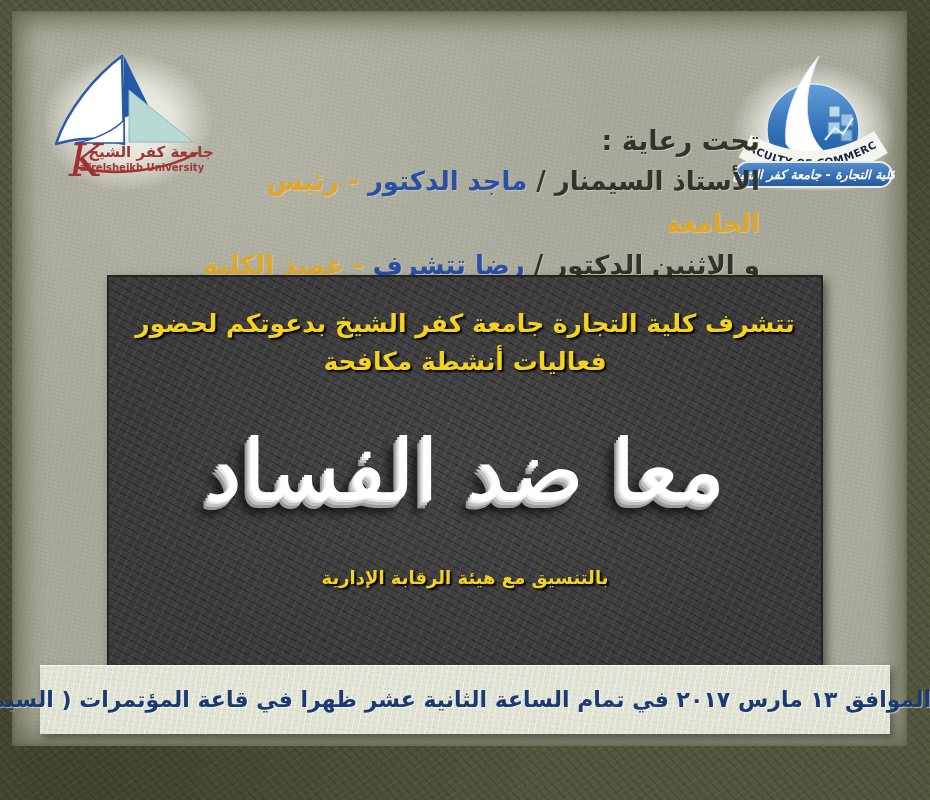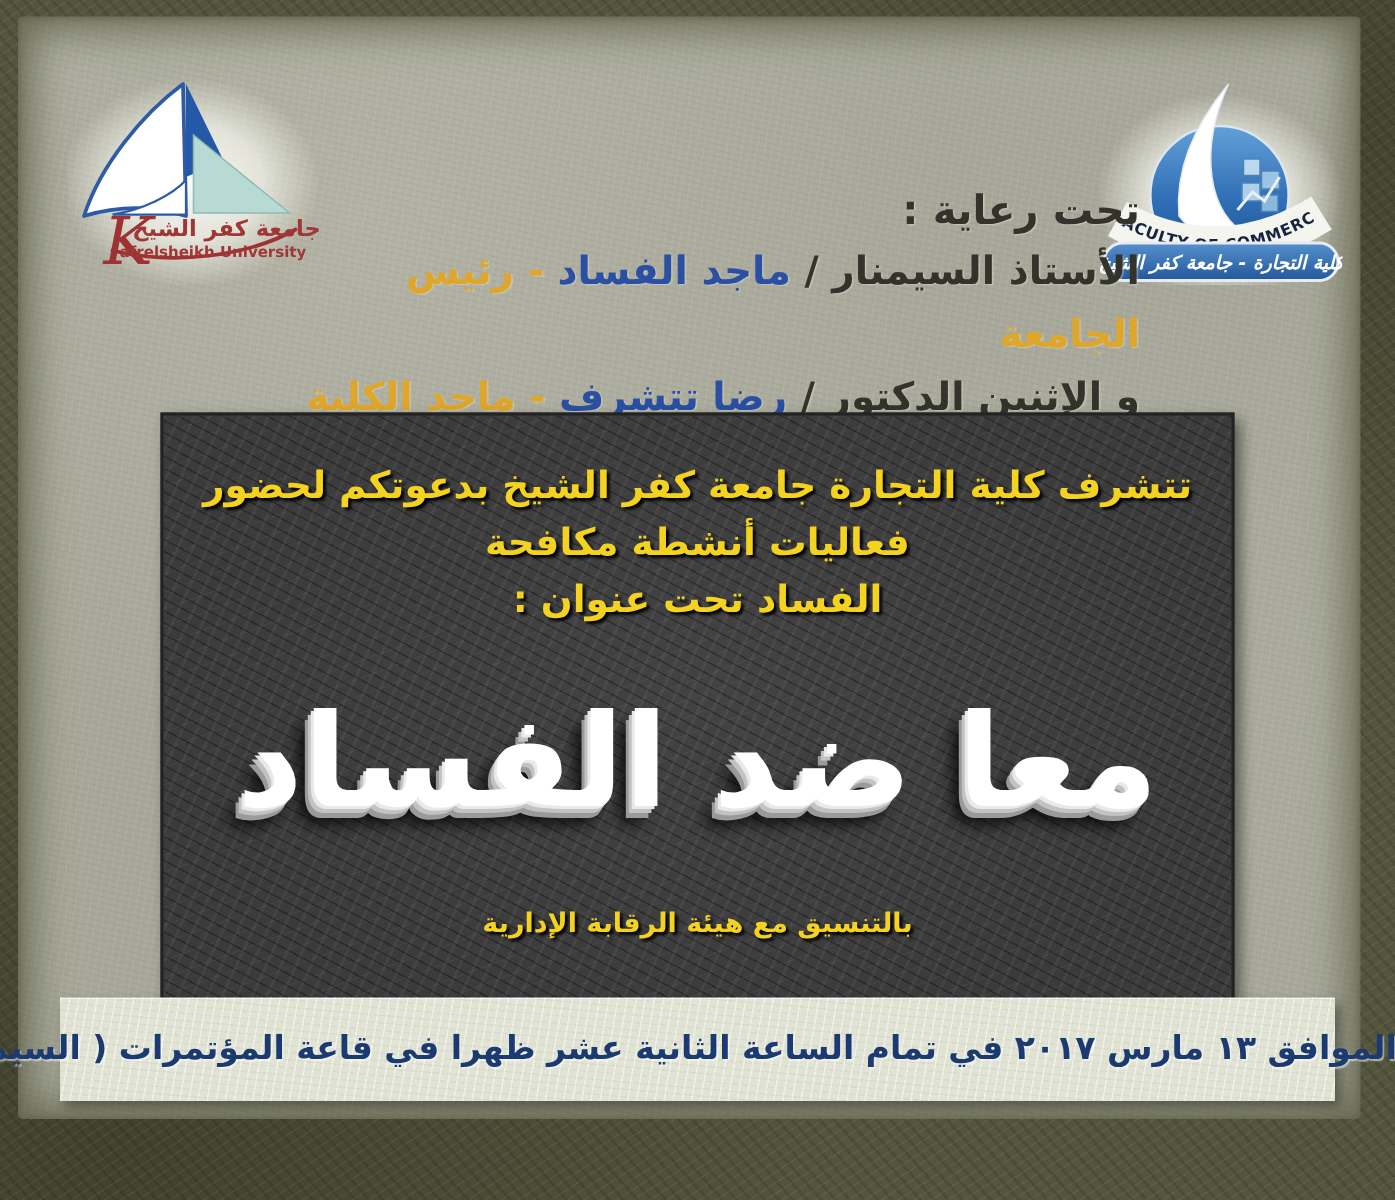--- a/index.html
+++ b/index.html
@@ -61,21 +61,21 @@
     box-shadow:4px 5px 9px rgba(20,22,12,0.55);
     box-sizing:border-box;
     direction:rtl;text-align:center;
     padding-top:28px;
   }
   .panel .intro{
     font-size:25px;font-weight:bold;color:#f3d320;line-height:38px;
     text-shadow:2px 2px 2px rgba(0,0,0,0.95);
   }
   .event-title{
-    font-size:86px;font-weight:bold;color:#ffffff;
+    font-size:86px;font-weight:normal;color:#ffffff;
     line-height:150px;margin-top:14px;
     text-shadow:
       -2px 2px 0 #e9e9e9,
       -4px 5px 0 #c2c2c2,
       -6px 8px 0 #9a9a9a,
       -10px 12px 10px rgba(0,0,0,0.80);
   }
   .coordination{
     font-size:18px;font-weight:bold;color:#f3d320;line-height:38px;margin-top:14px;
     text-shadow:2px 2px 2px rgba(0,0,0,0.95);
@@ -167,33 +167,32 @@
 
       <rect x="3" y="114" width="156" height="25" rx="12.5" fill="url(#facBand)" stroke="#e8ecf2" stroke-width="2"></rect>
       <text x="81" y="131" font-size="12.5" font-weight="bold" font-style="italic" text-anchor="middle" fill="#ffffff" direction="rtl">كلية التجارة - جامعة كفر الشيخ</text>
     </svg>
   </div>
 
   <div class="patronage">
     <div class="patronage-title">تحت رعاية :</div>
     <div class="patronage-line">
       <span>الأستاذ السيمنار /</span>
-      <span class="name">ماجد الفساد</span>
+      <span class="name">ماجد الدكتور</span>
       <span class="role">- رئيس الجامعة</span>
     </div>
     <div class="patronage-line">
       <span>و الإثنين الدكتور /</span>
       <span class="name">رضا تتشرف</span>
-      <span class="role">- ماجد الكلية</span>
+      <span class="role">- عميد الكلية</span>
     </div>
   </div>
 
   <div class="panel">
     <div class="intro">تتشرف كلية التجارة جامعة كفر الشيخ بدعوتكم لحضور فعاليات أنشطة مكافحة</div>
-    <div class="intro">الفساد تحت عنوان :</div>
     <div class="event-title">معا ضد الفساد</div>
     <div class="coordination">بالتنسيق مع هيئة الرقابة الإدارية</div>
   </div>
 
   <div class="schedule-bar">
     <span class="schedule-text">يوم الإثنين  الموافق ١٣ مارس ٢٠١٧ في تمام الساعة الثانية عشر ظهرا في قاعة المؤتمرات ( السيمنار ) بالكلية</span>
   </div>
 </div>
 
 </body></html>

